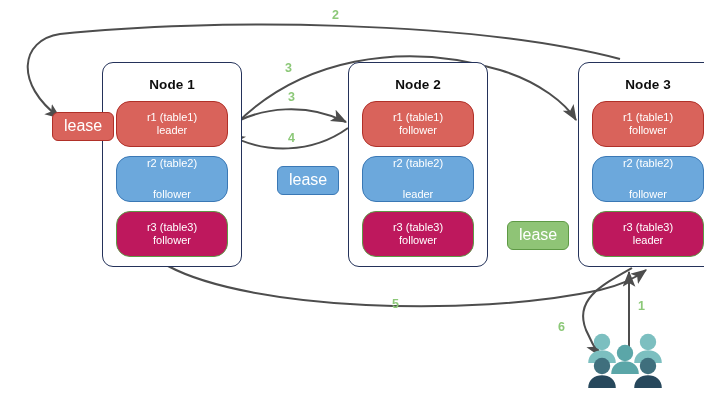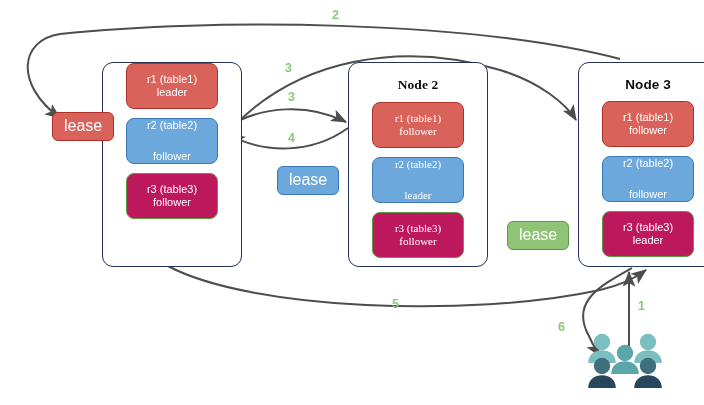--- a/index.html
+++ b/index.html
@@ -39,24 +39,24 @@
     text-align: center;
     font-size: 13.5px;
     font-weight: bold;
     color: #0d0d0d;
     margin-top: 14px;
     margin-bottom: 9px;
     letter-spacing: 0.1px;
   }
   .range {
     box-sizing: border-box;
-    width: 92px;
+    width: 112px;
     height: 46px;
     margin: 0 auto 9px auto;
-    border-radius: 8px;
+    border-radius: 14px;
     display: flex;
     flex-direction: column;
     align-items: center;
     justify-content: center;
     color: #ffffff;
     font-size: 11px;
     line-height: 13.5px;
     text-align: center;
   }
   .range.red {
@@ -131,35 +131,36 @@
     <path d="M 348 128 C 312 154 264 154 230 135" fill="none" stroke="#4d4d4d" stroke-width="2" marker-end="url(#ah)"></path>
 
     <path d="M 168 266 C 250 310 470 318 600 290 C 626 284 638 276 646 270" fill="none" stroke="#4d4d4d" stroke-width="2" marker-end="url(#ah)"></path>
 
     <path d="M 629 348 L 629 272" fill="none" stroke="#4d4d4d" stroke-width="2" marker-end="url(#ah)"></path>
 
     <path d="M 632 268 C 600 286 574 300 586 330 C 592 344 596 350 600 356" fill="none" stroke="#4d4d4d" stroke-width="2" marker-end="url(#ah)"></path>
   </svg>
 
   <div class="node" style="left:102px; top:62px;">
+    <div class="node-title">Node 1</div>
     <div class="range red">
       <span>r1 (table1)</span>
       <span>leader</span>
     </div>
     <div class="range blue">
       <span>r2 (table2)</span>
       <span>follower</span>
     </div>
     <div class="range green">
       <span>r3 (table3)</span>
       <span>follower</span>
     </div>
   </div>
 
-  <div class="node" style="left:348px; top:62px;font-family:Liberation Serif, serif;">
+  <div class="node" style="left:348px; top:62px;">
     <div class="node-title">Node 2</div>
     <div class="range red">
       <span>r1 (table1)</span>
       <span>follower</span>
     </div>
     <div class="range blue">
       <span>r2 (table2)</span>
       <span>leader</span>
     </div>
     <div class="range green">

